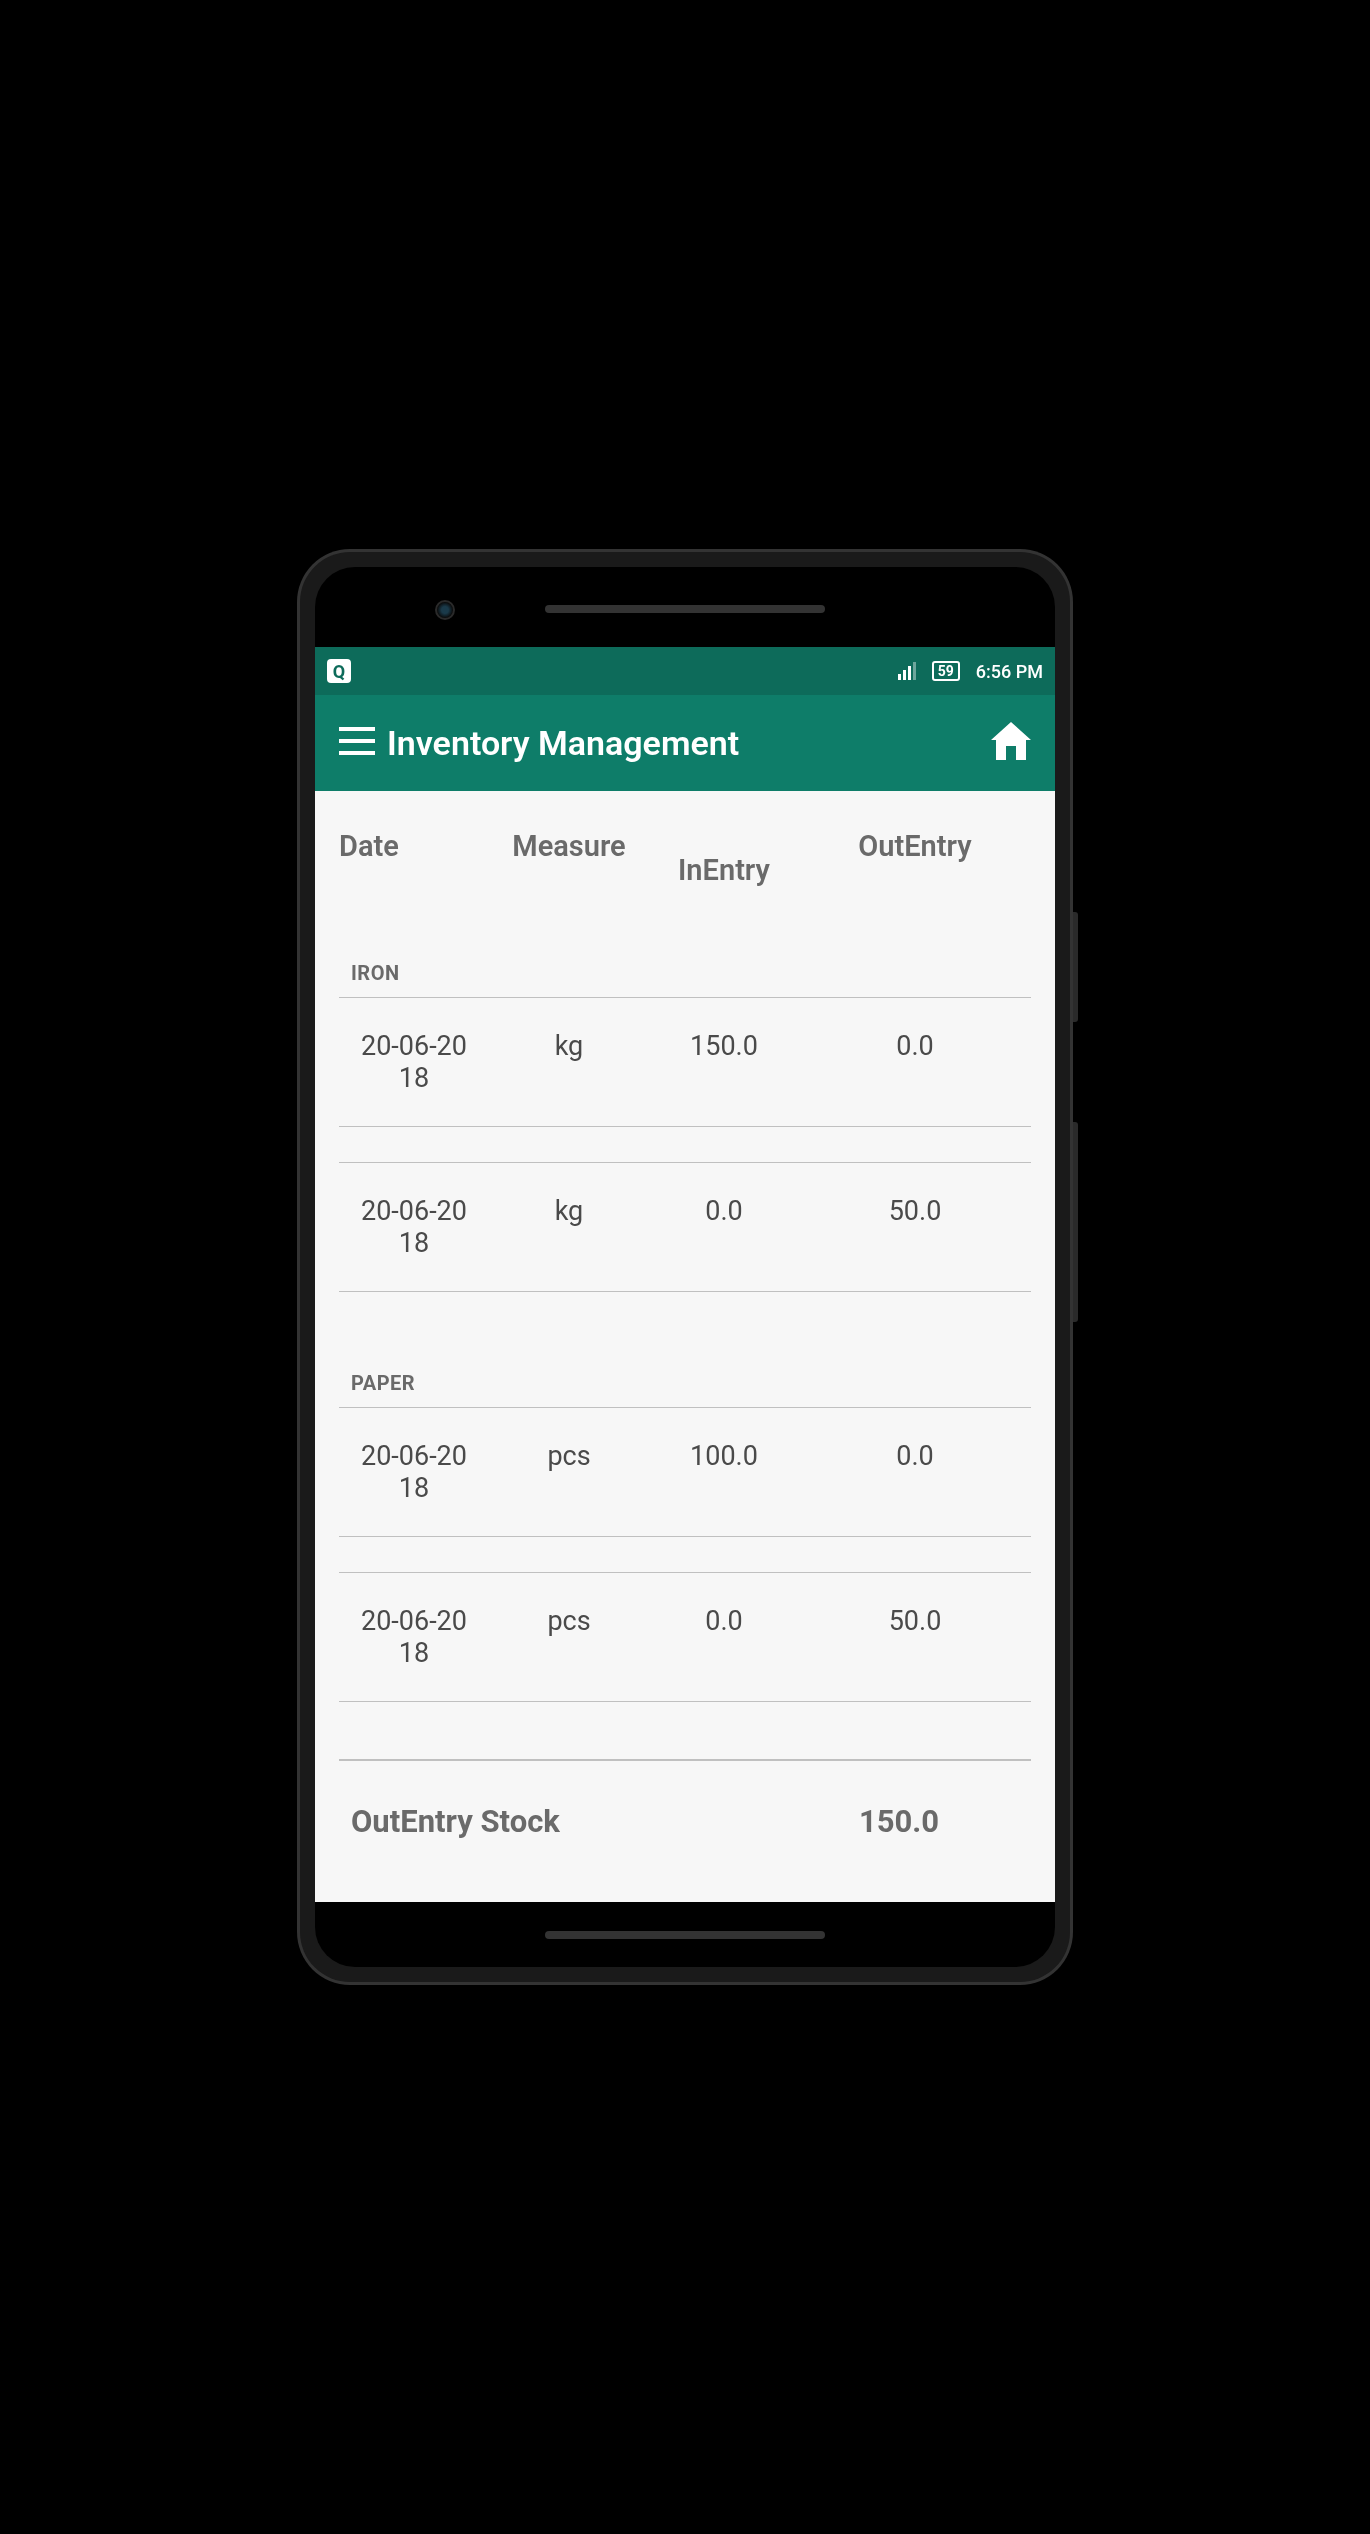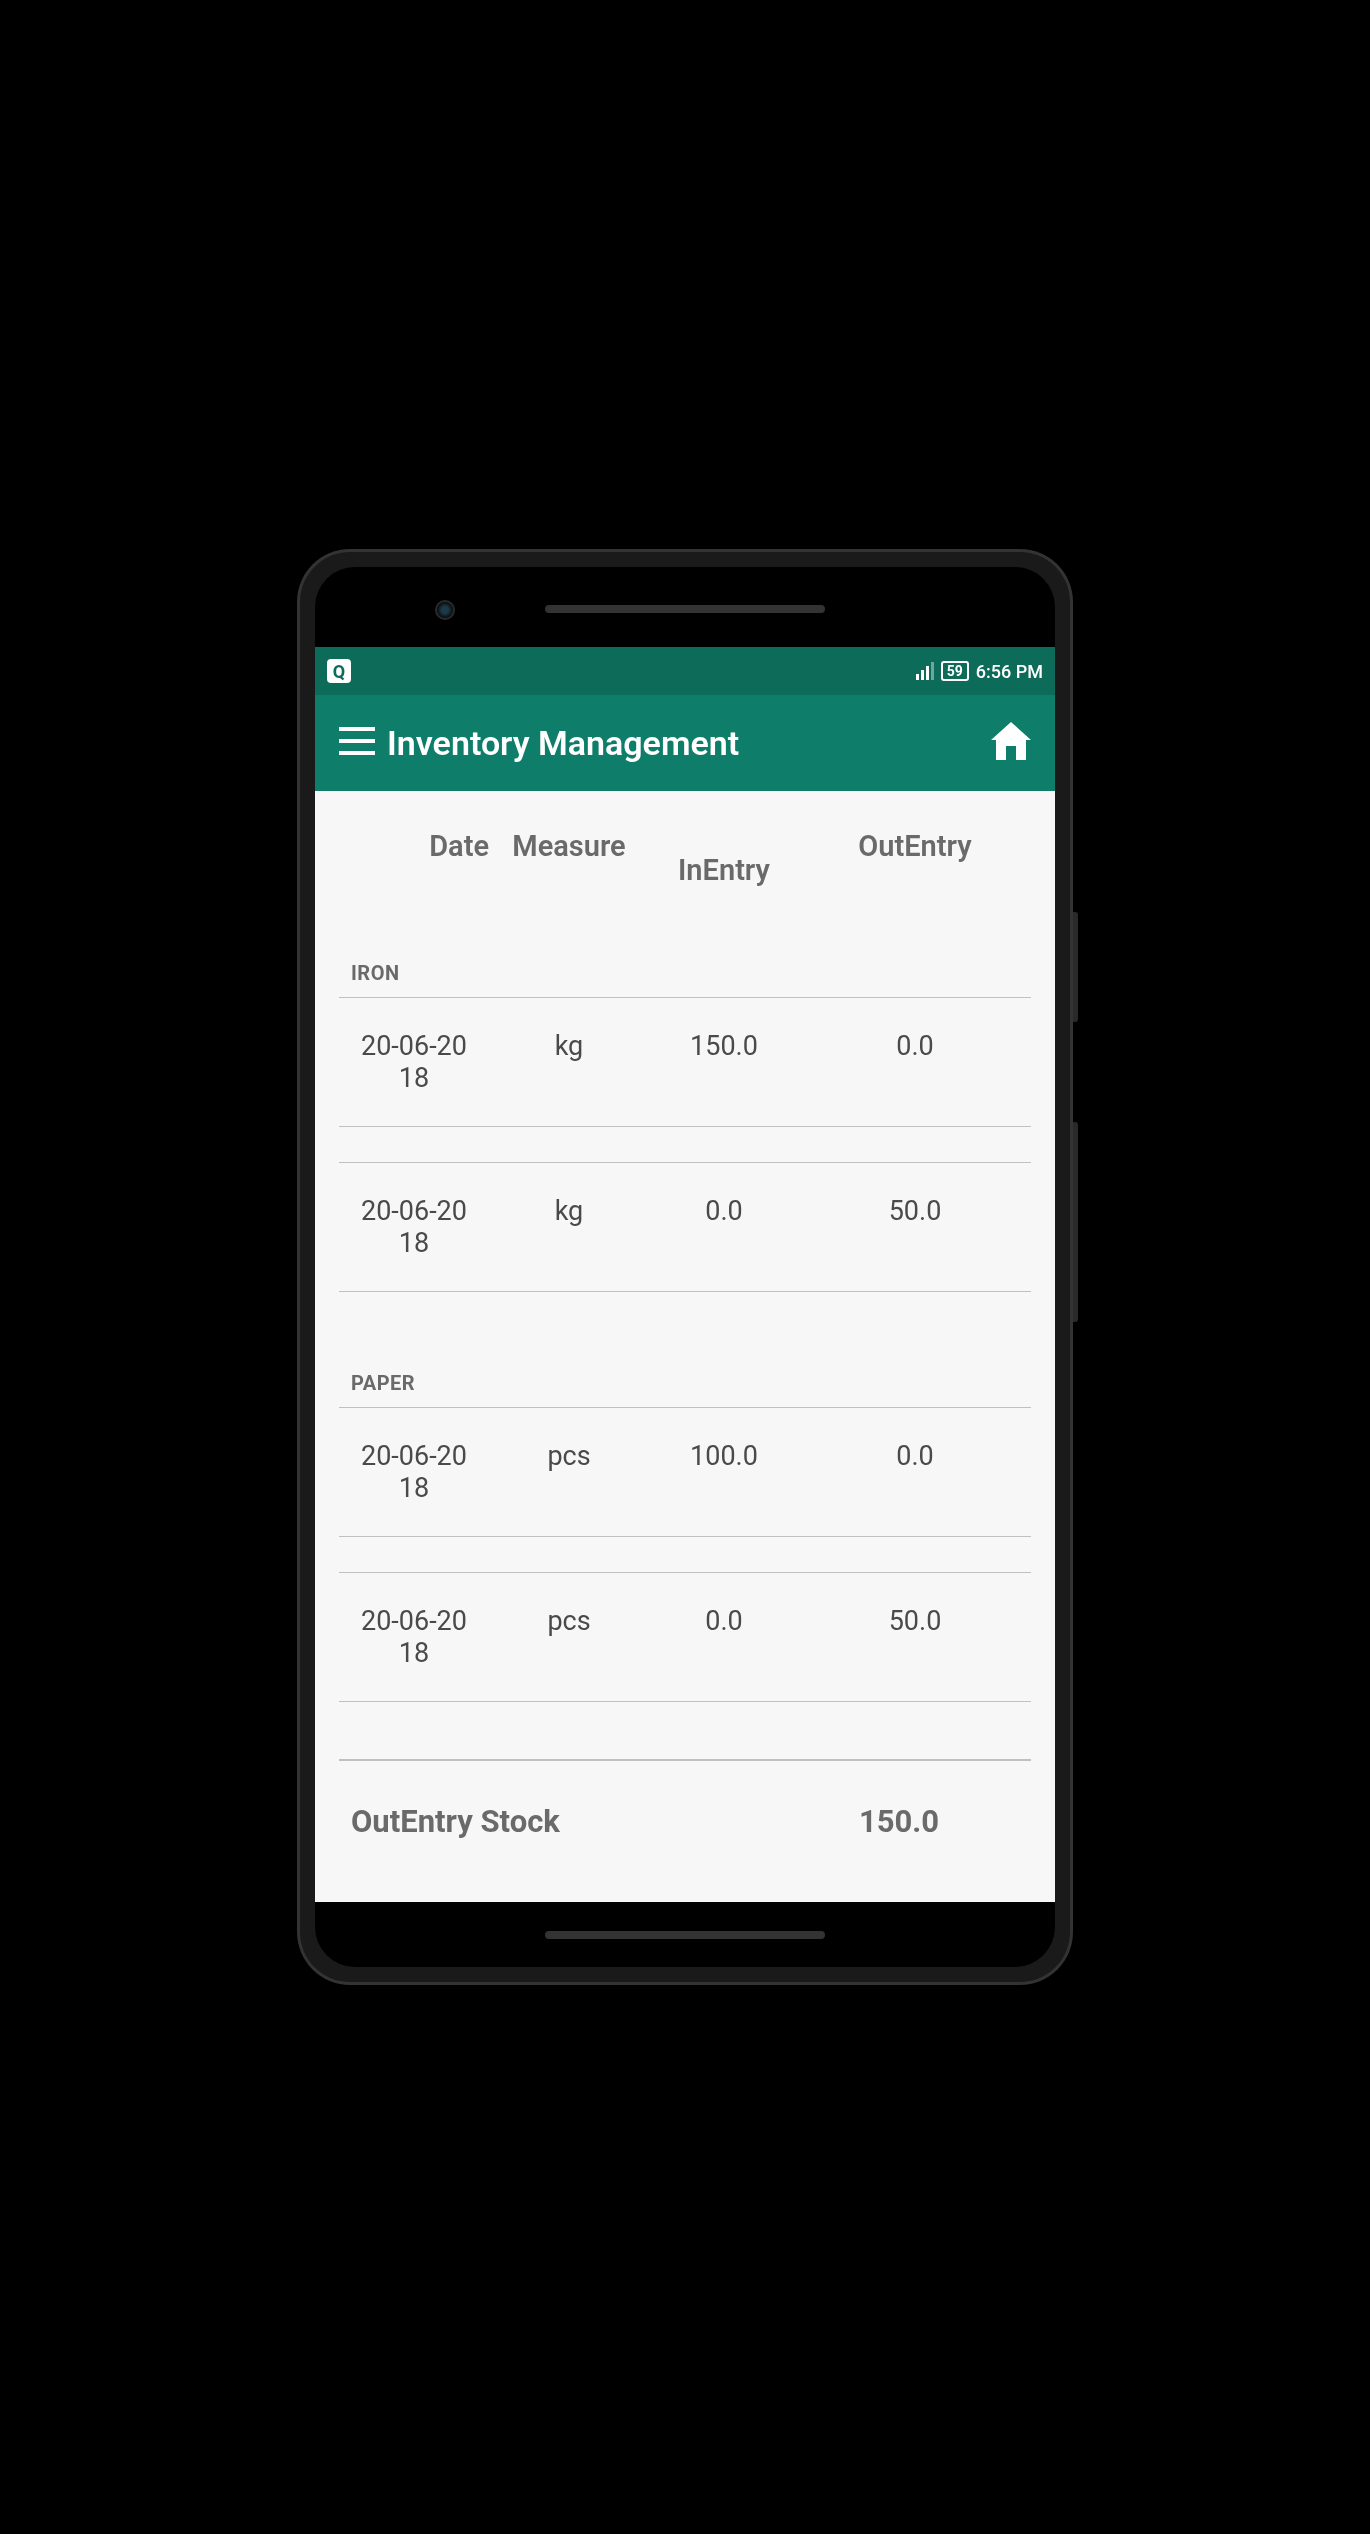--- a/index.html
+++ b/index.html
@@ -108,21 +108,21 @@
       border-radius: 4px;
       display: flex;
       align-items: center;
       justify-content: center;
       font-weight: bold;
       font-size: 18px;
     }
     .status-right {
       display: flex;
       align-items: center;
-      gap: 3px;
+      gap: 12px;
     }
     .signal-icon svg { display: block; }
     .battery {
       display: flex;
       align-items: center;
       gap: 4px;
     }
     .battery-box {
       border: 2px solid #fff;
       border-radius: 3px;
@@ -156,21 +156,21 @@
       padding: 0 24px;
       overflow: hidden;
     }
     .header-row {
       display: flex;
       padding: 38px 0 30px;
       font-size: 29px;
       font-weight: 600;
       color: #6a6a6a;
     }
-    .col-date { width: 150px; text-align: right; }
+    .col-date { width: 150px; text-align: left; }
     .col-measure { width: 160px; text-align: center; }
     .col-in { width: 150px; text-align: center; margin-top: 24px; }
     .col-out { flex: 1; text-align: center; }
     .group-label {
       font-size: 20px;
       font-weight: 700;
       color: #6a6a6a;
       padding: 44px 12px 12px;
       letter-spacing: 0.5px;
     }

